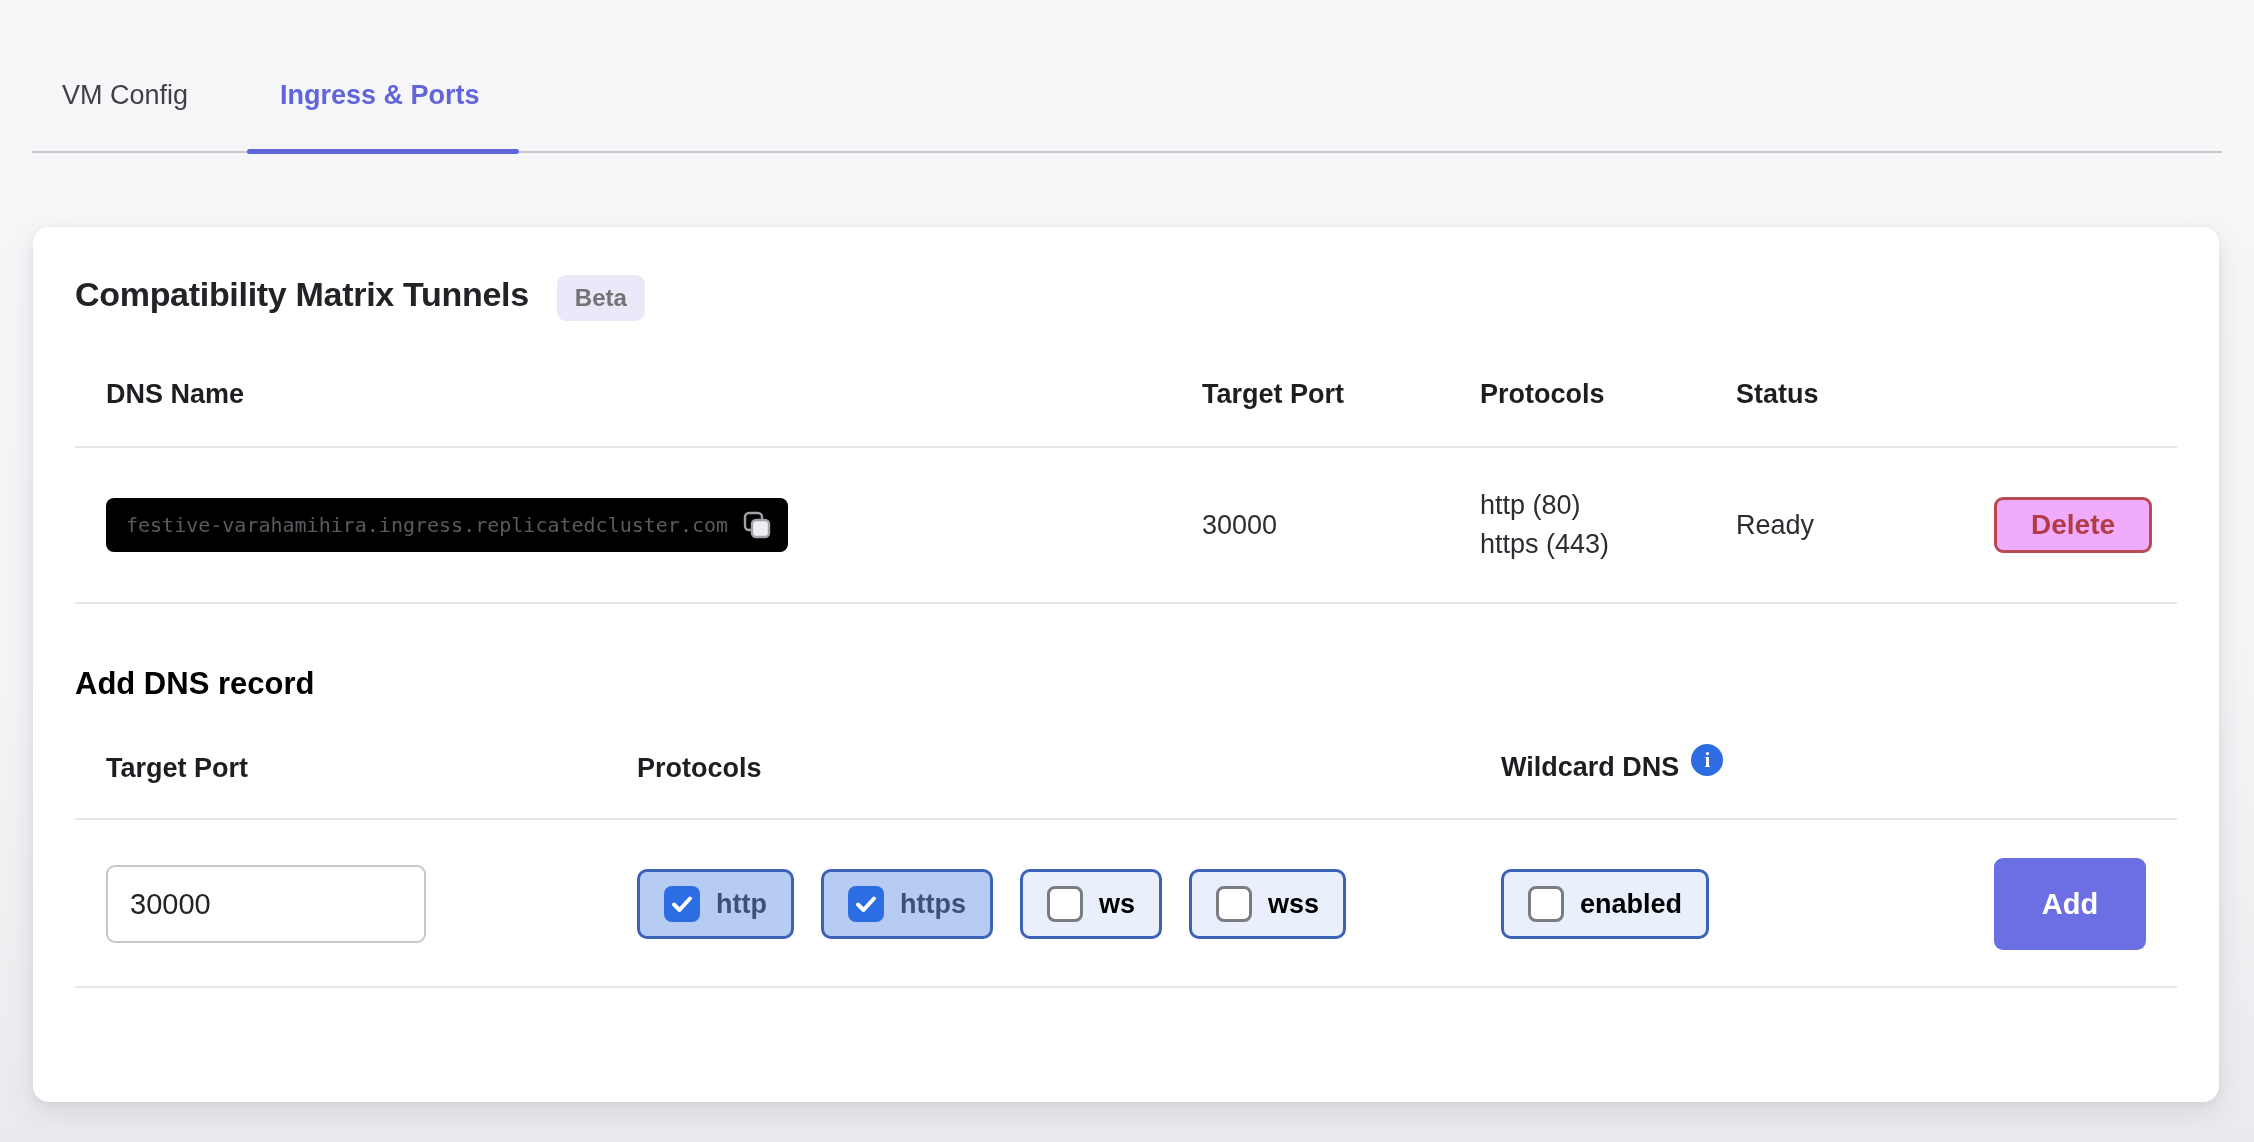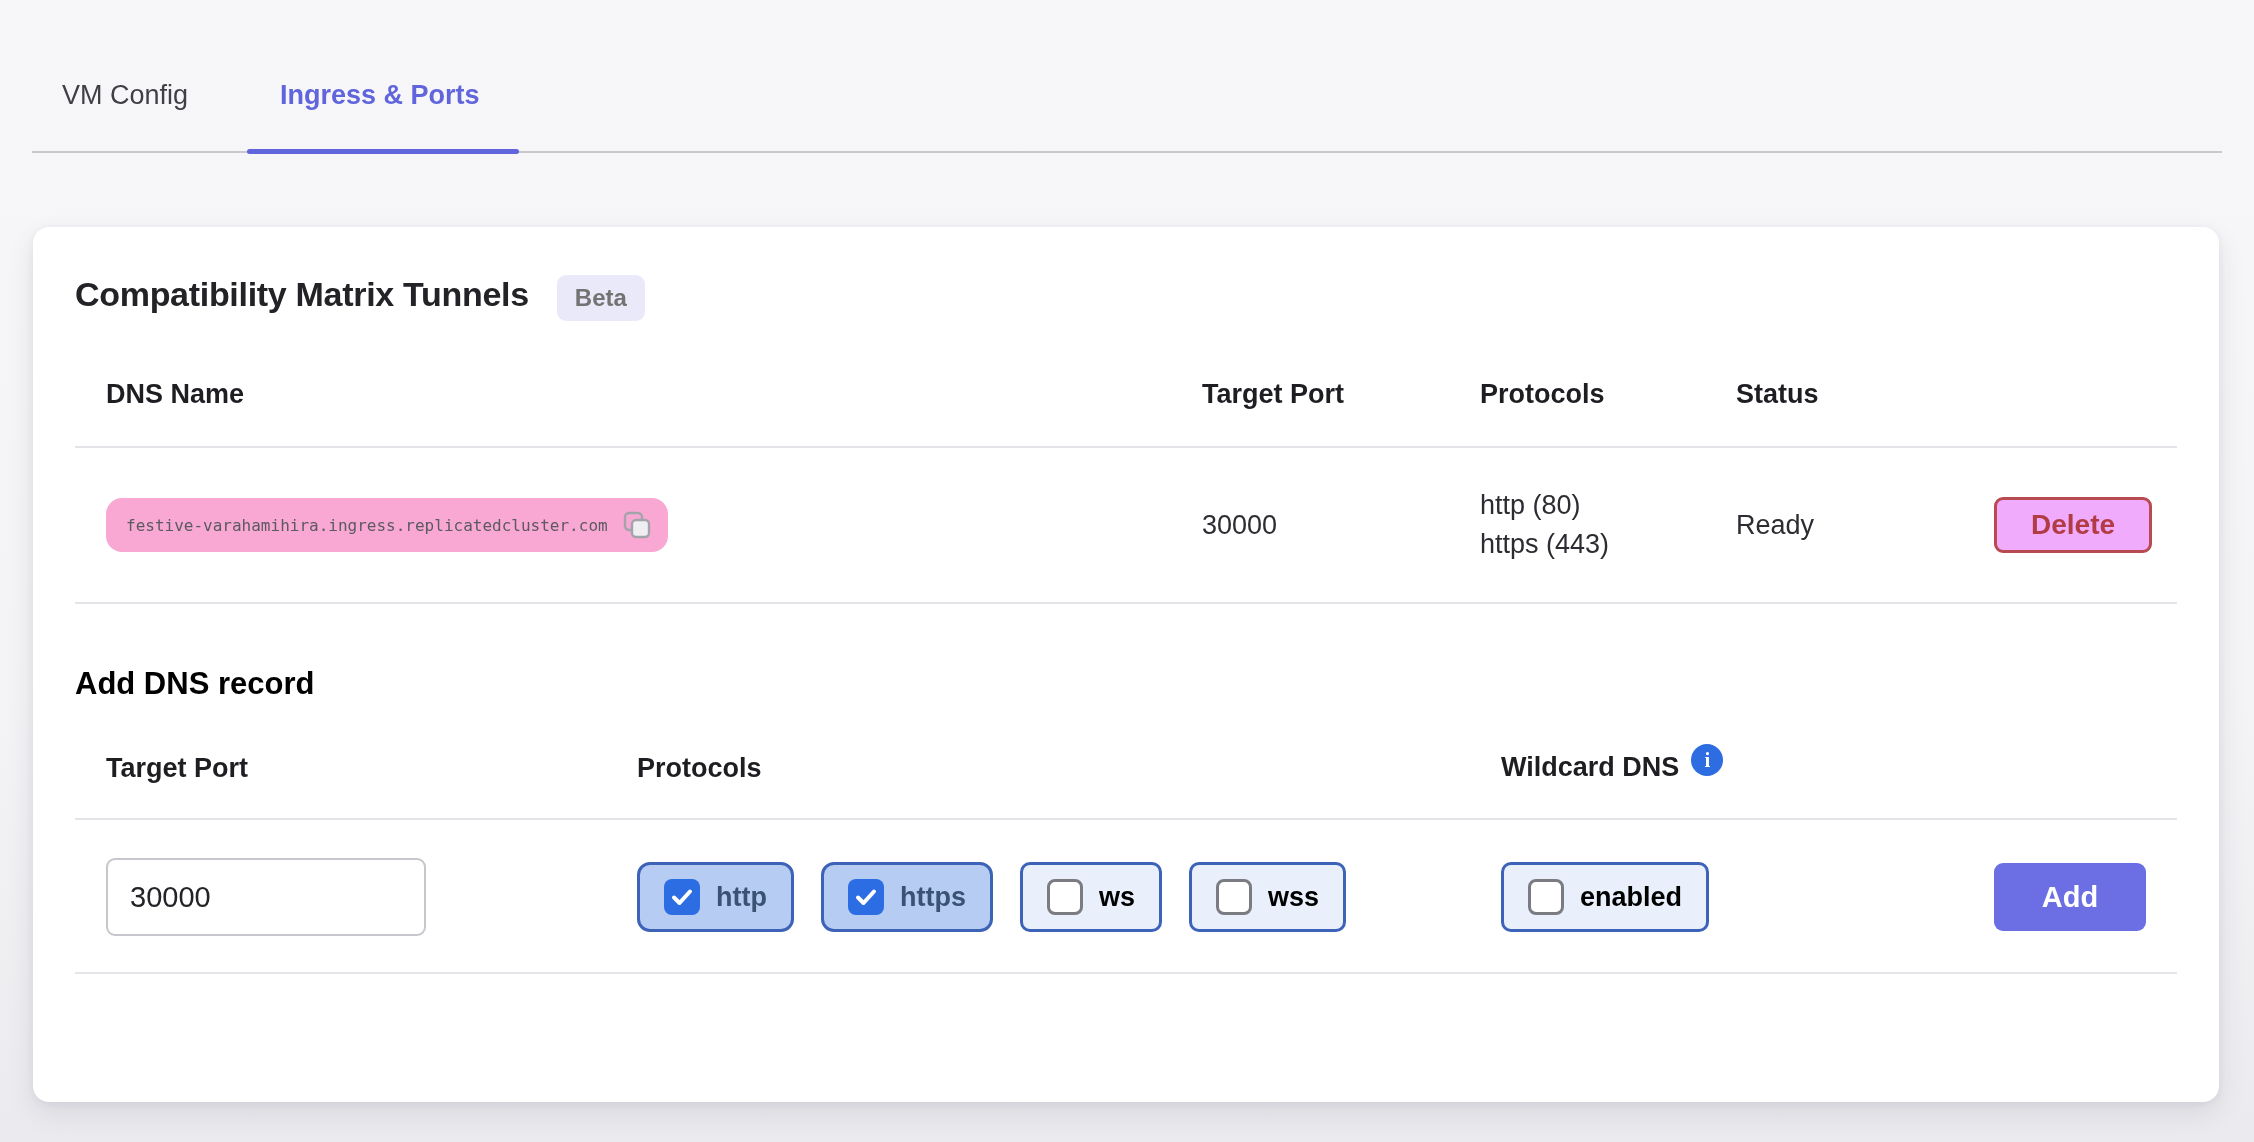--- a/index.html
+++ b/index.html
@@ -34,22 +34,22 @@
   
   .t-row { display:grid; grid-template-columns:1096px 278px 256px 258px 1fr;
     padding-left:31px; padding-right:31px; align-items:center; }
   .t-head { margin-top:58px; padding-bottom:36px; border-bottom:2px solid #e4e4e8;
     font-weight:bold; font-size:27px; color:#1d1d22; }
   .t-body { padding-top:38px; padding-bottom:38px; border-bottom:2px solid #e4e4e8; }
   .cell { font-size:27px; color:#2c2c32; }
   .proto-lines div { line-height:1.45; }
 
   .dns-pill { display:inline-flex; align-items:center; gap:14px; max-width:100%;
-    background:#f9a8d4; border-radius:16px; padding:12px 16px 12px 20px;
-    font-family:"DejaVu Sans Mono","Liberation Mono",monospace; font-size:16px; color:#5a5a61; }
+    background:#000000; border-radius:8px; padding:12px 16px 12px 20px;
+    font-family:"DejaVu Sans Mono","Liberation Mono",monospace; font-size:20px; color:#5a5a61; }
   .copy-icon { flex:0 0 auto; display:inline-flex; cursor:pointer; }
 
   .delete-btn { justify-self:end; background:#f0abfc; border:3px solid #b84a52; color:#b23c45;
     font-weight:bold; font-size:28px; font-family:inherit; padding:9px 34px; border-radius:9px; cursor:pointer; }
 
   
   .section-heading { margin-top:62px; font-size:31px; font-weight:bold; color:#000000; }
   .section-desc { margin-top:26px; font-size:27px; color:#68686f; line-height:1.45; max-width:2070px; }
 
   .f-row { display:grid; grid-template-columns:531px 864px 493px 1fr;
@@ -63,30 +63,30 @@
     width:32px; height:32px; border-radius:50%; background:#2e6ce2; color:#ffffff;
     font-size:21px; font-weight:bold; font-family:"Liberation Serif",serif;
     position:relative; top:-8px; cursor:pointer; }
 
   .port-input { width:320px; height:78px; border:2px solid #c6c6cc; border-radius:9px;
     font-size:29px; color:#232328; padding:0 22px; font-family:inherit; background:#fff; }
 
   .chips { display:flex; gap:27px; }
   .chip { display:inline-flex; align-items:center; gap:16px; height:70px; padding:0 24px;
     border-radius:10px; border:3px solid #3c63b8; font-weight:bold; font-size:27px; cursor:pointer; }
-  .chip.checked   { background:#b7ccf2; color:#3a5374;border-radius:13px; }
+  .chip.checked   { background:#b7ccf2; color:#3a5374; }
   .chip.unchecked { background:#e9f0fc; color:#000000; }
   .box { width:36px; height:36px; border-radius:8px; display:inline-flex;
     align-items:center; justify-content:center; flex:0 0 auto; }
   .chip.checked  .box { background:#2c6de4; }
   .chip.unchecked .box { background:#ffffff; border:3px solid #7b7b82; }
   .tick { display:none; }
   .chip.checked .tick { display:block; }
 
-  .add-btn { justify-self:end; width:152px; height:68px; background:#6b6fe3; color:#ffffff;
+  .add-btn { justify-self:end; width:152px; height:92px; background:#6b6fe3; color:#ffffff;
     font-weight:bold; font-size:29px; font-family:inherit; border:none; border-radius:9px; cursor:pointer; }
 
   .bottom-divider { margin-top:36px; border-bottom:2px solid #e6e6ea; }
 </style>
 </head>
 <body>
 
 <div class="tabs">
   <div class="tab inactive">VM Config</div>
   <div class="tab active">Ingress &amp; Ports</div>

